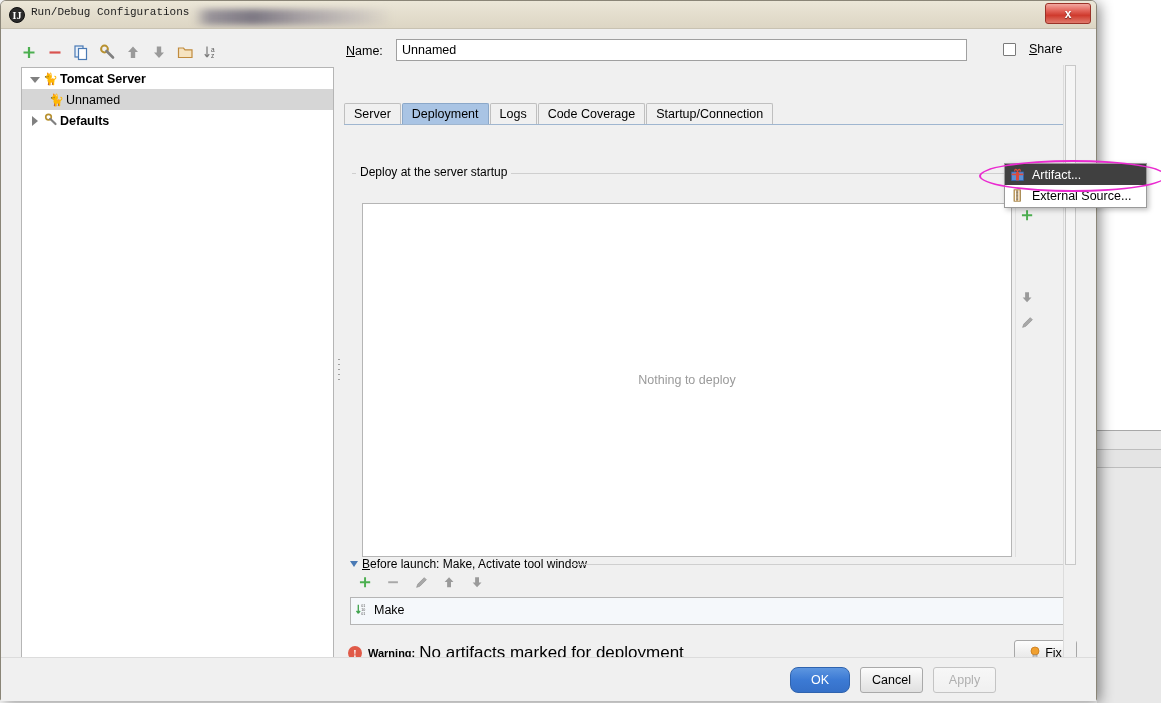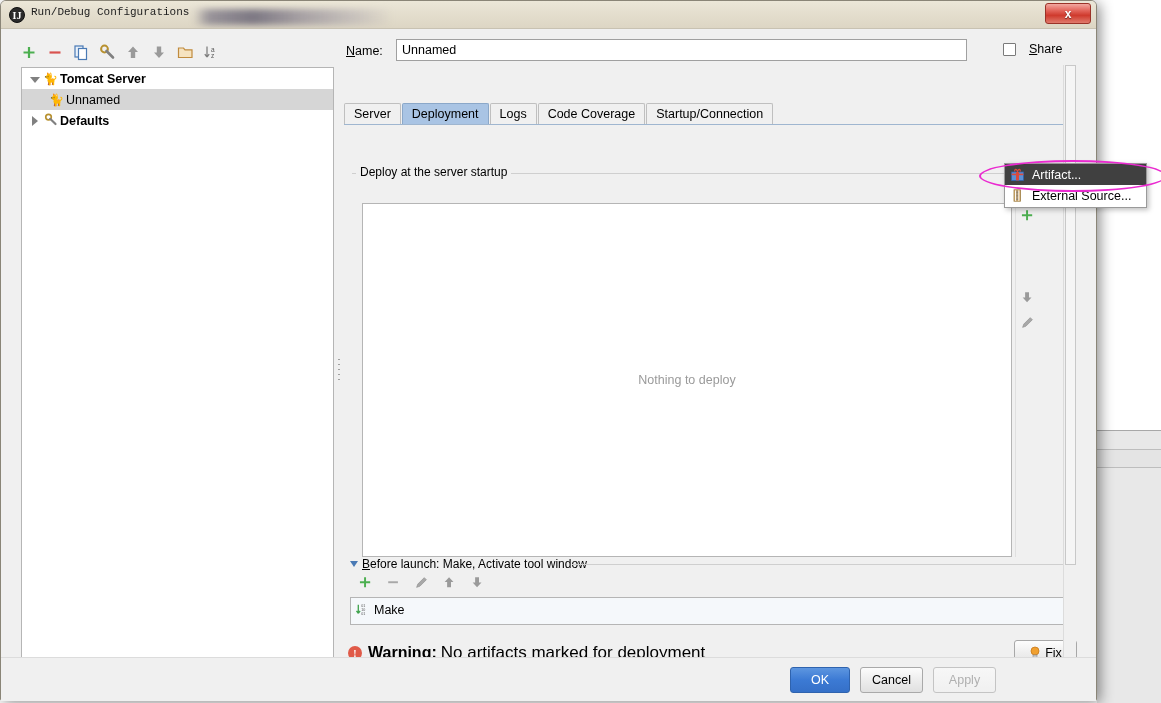--- a/index.html
+++ b/index.html
@@ -243,21 +243,21 @@
   .warn-row {
     position: absolute; left: 4px; top: 604px; width: 718px; height: 28px;
     display: flex; align-items: center;
   }
   .warn-ico {
     width: 14px; height: 14px; border-radius: 50%; background: #e05a48;
     color: #fff; font-size: 10px; font-weight: bold;
     display:flex; align-items:center; justify-content:center; margin-right: 6px;
     font-family: "Liberation Serif", serif;
   }
-  .warn-strong { font-weight: bold; font-size: 16px; color: #000; }
+  .warn-strong { font-weight: bold; font-size: 11px; color: #000; }
   .warn-text { font-size: 17px; color: #000; margin-left: 4px;}
   .fix-btn {
     position: absolute; left: 666px; top: 1px; width: 63px; height: 26px;
     background: linear-gradient(180deg,#fdfdfd 0%,#eeeeee 50%,#e2e2e2 100%);
     border: 1px solid #a8a8a8; border-radius: 3px;
     display: flex; align-items: center; justify-content: center; gap: 4px;
     font-size: 12.5px; color: #000; cursor: pointer;
   }
 
   
@@ -282,21 +282,21 @@
     cursor: pointer;
     background: linear-gradient(180deg,#fcfcfc 0%,#ededed 50%,#e0e0e0 100%);
     border: 1px solid #a9a9a9; color: #000;
   }
   .btn.primary {
     background: linear-gradient(180deg,#5d96e0 0%,#3c7ad4 50%,#3570c8 100%);
     border: 1px solid #2f63ae; color: #ffffff;
   }
   .btn.disabled { color: #b0b0b0; border-color: #c4c4c4;
     background: linear-gradient(180deg,#f7f7f7 0%,#f0f0f0 100%); }
-  #ok-button   { left: 789px; width: 60px; }
+  #ok-button   { left: 789px; width: 60px; border-radius: 8px; }
   #cancel-button { left: 859px; width: 63px; }
   #apply-button  { left: 932px; width: 63px; }
   #help-button   { left: 1005px; width: 63px; margin-top: 37px; }
 
   svg { display: block; }
 </style>
 </head>
 <body>
 
 <div id="root">

